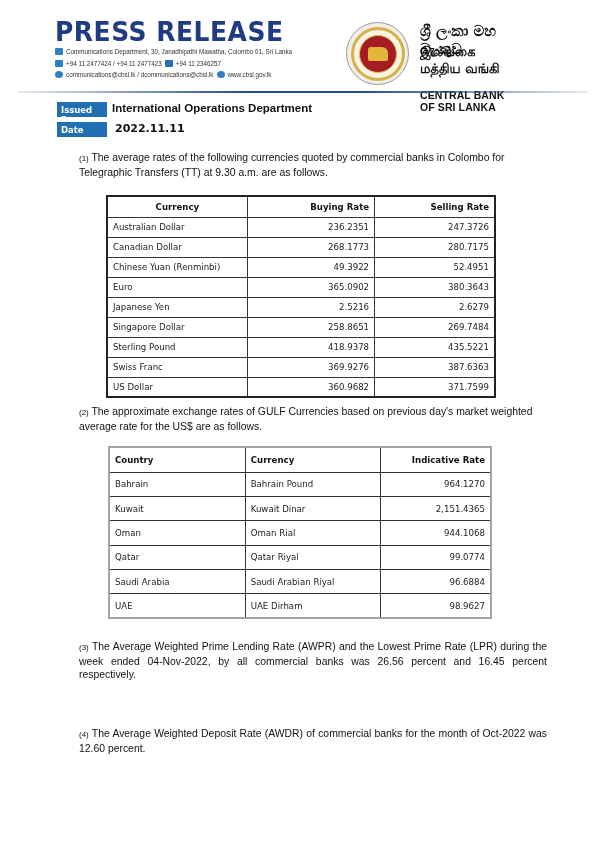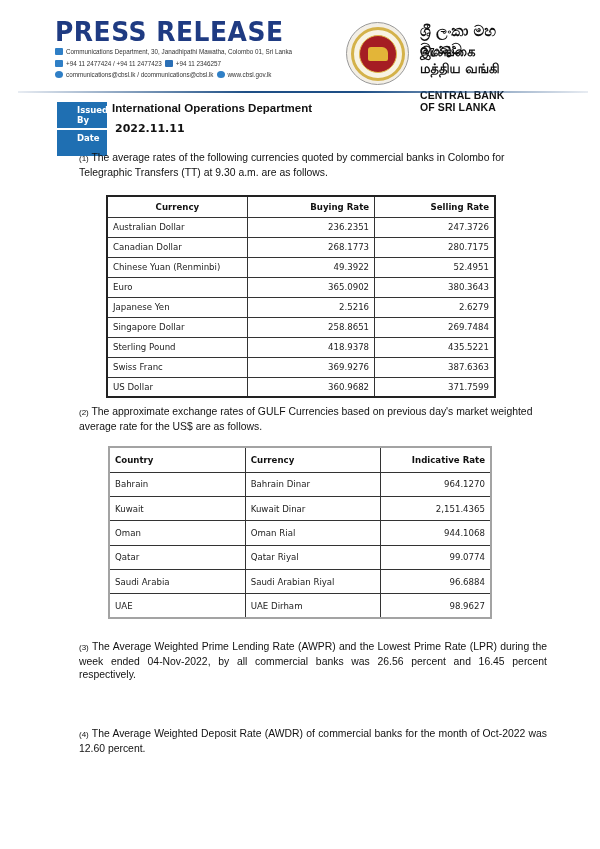--- a/index.html
+++ b/index.html
@@ -20,22 +20,22 @@
   .seal-inner { width: 38px; height: 38px; border-radius: 50%; background: #a51d23; border: 1.5px solid #e0b94a; display: flex; align-items: center; justify-content: center; }
   .lion { width: 20px; height: 14px; background: #e3b538; border-radius: 3px 6px 2px 2px; }
 
   .bank-sinhala { position: absolute; left: 420px; top: 22px; font-family: "DejaVu Sans", sans-serif; font-size: 15px; font-weight: bold; color: #111; }
   .bank-tamil { position: absolute; left: 420px; top: 44px; font-family: "DejaVu Sans", sans-serif; font-size: 13px; font-weight: bold; color: #111; }
   .bank-english { position: absolute; left: 420px; top: 68px; font-family: "Liberation Sans", sans-serif; font-size: 10.5px; font-weight: bold; color: #111; letter-spacing: 0.1px; margin-top: 21px; }
 
   .rule { position: absolute; left: 18px; top: 91px; width: 570px; height: 2px; background: linear-gradient(to right, rgba(30,70,130,0.1), #1e4f86 40%, #1e4f86 60%, rgba(30,70,130,0.1)); }
 
   
-  .meta-label { position: absolute; left: 57px; width: 50px; height: 26px; background: #1f6fb2; color: #fff; font-size: 8.5px; font-weight: bold; padding: 3px 20px; font-family: "DejaVu Sans", sans-serif; }
-  .ml1 { top: 102px; } .ml2 { top: 122px; margin-top: 8px; }
+  .meta-label { position: absolute; left: 57px; width: 50px; height: 15px; background: #1f6fb2; color: #fff; font-size: 8.5px; font-weight: bold; padding: 3px 4px; font-family: "DejaVu Sans", sans-serif; }
+  .ml1 { top: 102px; } .ml2 { top: 122px; }
   .meta-value { position: absolute; left: 112px; font-weight: bold; color: #111; }
   .mv1 { top: 102px; font-size: 11.5px; font-family: "Liberation Sans", sans-serif; }
   .mv2 { top: 122px; font-size: 11px; font-family: "DejaVu Sans", sans-serif; left: 115px; }
 
   
   .para { position: absolute; left: 79px; width: 468px; font-size: 10.4px; line-height: 13.5px; color: #111; }
   .para .num { font-size: 8px; }
   .para.justify { text-align: justify; }
   .p1 { top: 151px; } .p2 { top: 405px; } .p3 { top: 640px; } .p4 { top: 700px; margin-top: 27px; }
 
@@ -175,21 +175,21 @@
   <thead>
     <tr>
       <th>Country</th>
       <th>Currency</th>
       <th class="right">Indicative Rate</th>
     </tr>
   </thead>
   <tbody id="t2-body">
       <tr>
         <td>Bahrain</td>
-        <td>Bahrain Dinar</td>
+        <td>Bahrain Pound</td>
         <td class="right">964.1270</td>
       </tr>
       <tr>
         <td>Kuwait</td>
         <td>Kuwait Dinar</td>
         <td class="right">2,151.4365</td>
       </tr>
       <tr>
         <td>Oman</td>
         <td>Oman Rial</td>

